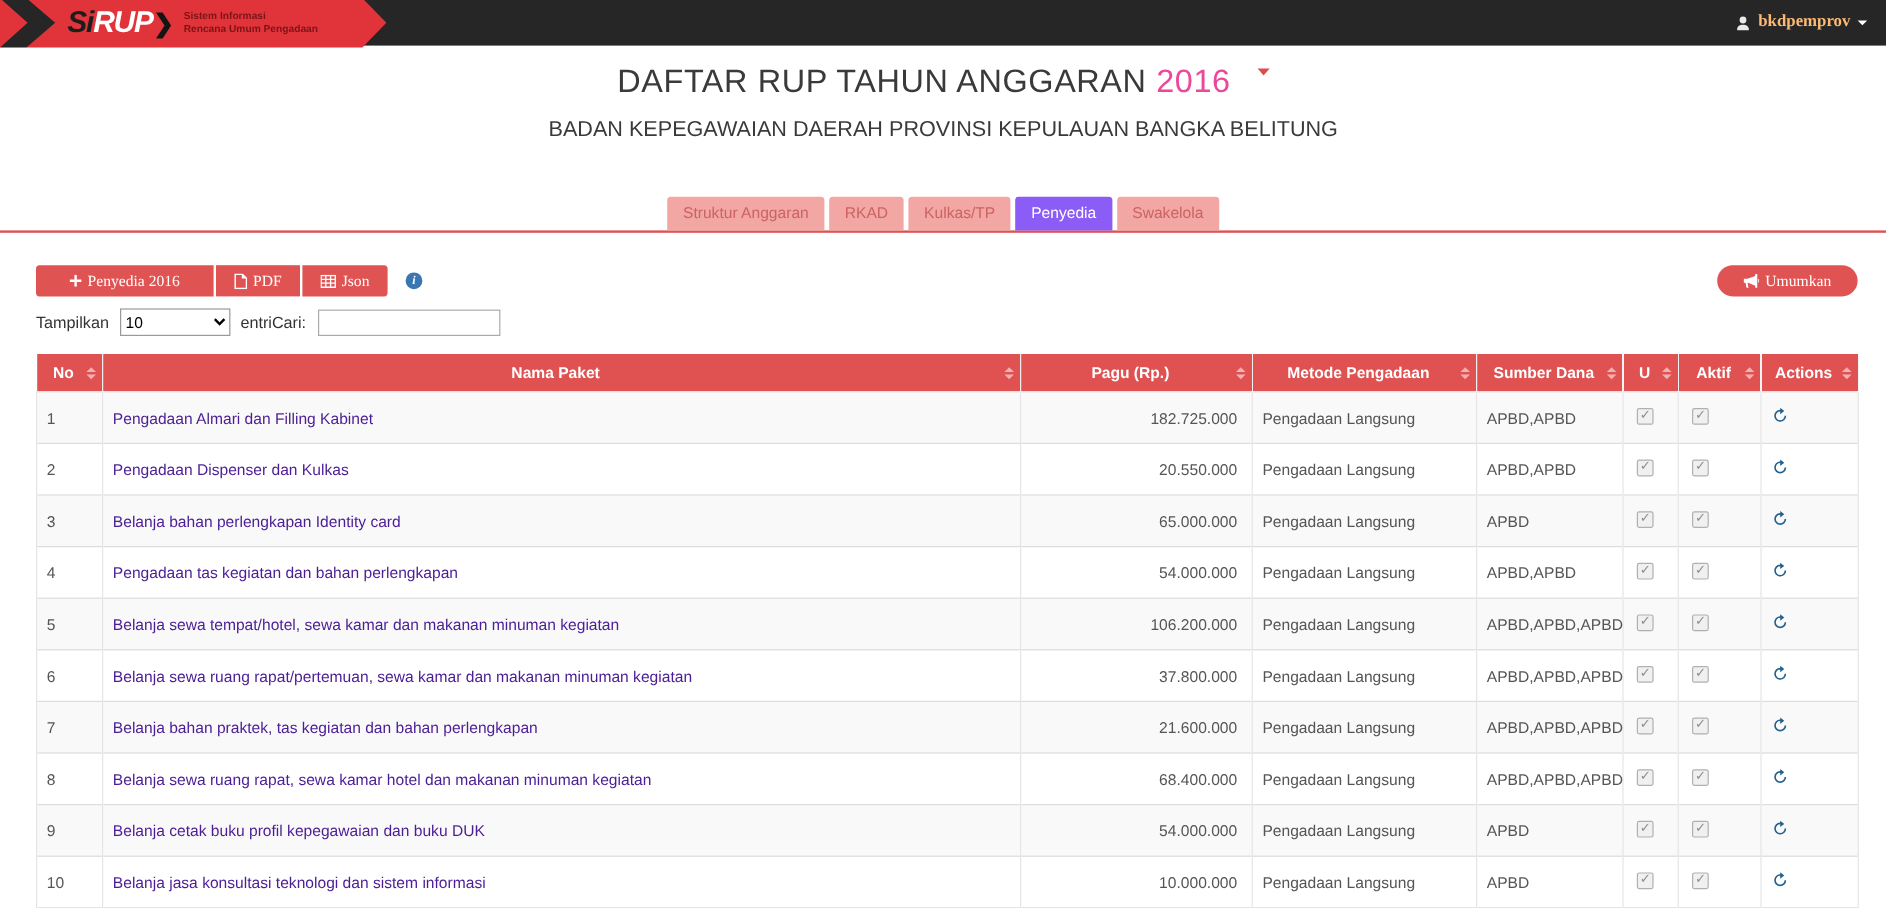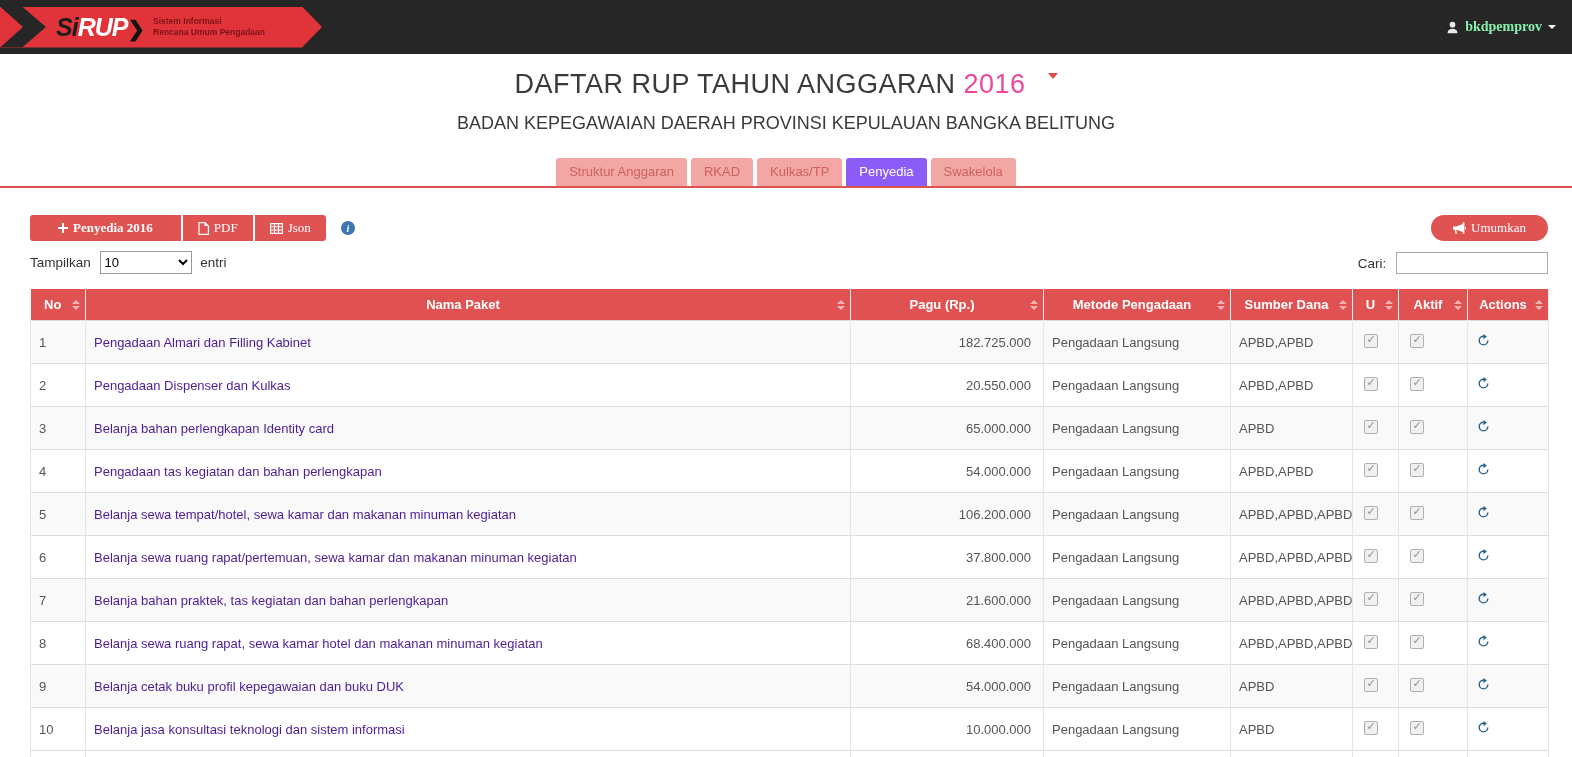--- a/index.html
+++ b/index.html
@@ -1,67 +1,67 @@
 <!DOCTYPE html>
 <html><head>
 <meta charset="utf-8">
 <style>
   * { margin:0; padding:0; box-sizing:border-box; }
   html,body { width:1572px; height:757px; overflow:hidden; background:#fff;
               font-family:"Liberation Sans", sans-serif; }
 
   
-  .navbar { height:54px; background:#262626; display:flex; align-items:center; }
+  .navbar { height:38px; background:#262626; display:flex; align-items:center; }
   .brand { position:relative; width:322px; height:41px; background:#e1343a; flex-shrink:0;
            clip-path:polygon(0 0, 302px 0, 322px 50%, 302px 100%, 0 100%);
            display:flex; align-items:center; }
   .brand-chev { position:absolute; left:0; top:0; width:46px; height:41px; background:#262626;
                 clip-path:polygon(0 0, 48% 0, 100% 50%, 48% 100%, 0 100%, 50% 50%); }
   .brand-text { margin-left:56px; font-style:italic; font-weight:900; font-size:25px; letter-spacing:-1px; white-space:nowrap; }
   .brand-si  { color:#1d1d1d; }
   .brand-rup { color:#ffffff; }
   .brand-arrow { color:#141414; font-style:normal; font-size:21px; }
   .tagline { margin-left:9px; font-size:8.5px; line-height:1.3; color:#7c1416; font-weight:bold; }
   .menu { display:flex; gap:37px; margin-left:34px; font-size:15px; }
   .menu a { color:#fff; text-decoration:none; }
   .menu a.active { color:#d9302c; }
-  .user { margin-left:auto; margin-right:16px; color:#86efac; display:flex; align-items:center; gap:6px;
+  .user { margin-left:auto; margin-right:16px; color:#fdba74; display:flex; align-items:center; gap:6px;
           font-family:"Liberation Serif", serif; font-weight:bold; font-size:14px; cursor:pointer; }
   .caret-down { width:0; height:0; border-left:4px solid transparent; border-right:4px solid transparent;
                 border-top:4px solid #fff; display:inline-block; }
 
   
   .page-title { text-align:center; margin-top:15px; font-size:27px; color:#3a3a3a; letter-spacing:.5px; }
   .page-title .year { color:#ec4899; }
   .year-caret { display:inline-block; width:0; height:0; margin-left:14px; margin-bottom:14px;
                 border-left:5px solid transparent; border-right:5px solid transparent;
                 border-top:6px solid #e04b4b; cursor:pointer; }
   .page-sub { text-align:center; margin-top:13px; font-size:18px; color:#3a3a3a; }
 
   
-  .tabs { display:flex; justify-content:center; gap:4px; margin-top:24px; border-bottom:2px solid #e05252; }
+  .tabs { display:flex; justify-content:center; gap:4px; margin-top:46px; border-bottom:2px solid #e05252; }
   .tab { background:#f2a7a5; color:#cb6361; font-size:13px; padding:6px 13px 7px;
          border-radius:3px 3px 0 0; cursor:pointer; white-space:nowrap; }
   .tab.active { background:#8b5cf6; color:#fff; }
 
   
   .toolbar { display:flex; align-items:flex-start; margin:27px 24px 0 30px; }
   .btn { background:#df5453; color:#fff; border:none; cursor:pointer; height:26px;
          font-family:"Liberation Serif", serif; font-size:13px;
          display:inline-flex; align-items:center; gap:5px; padding:0 15px; }
   .btn-group { display:flex; gap:2px; }
-  .btn-group .btn:first-child { border-radius:3px 0 0 3px; padding:0 28px;font-weight:bold; }
+  .btn-group .btn:first-child { border-radius:3px 0 0 3px; padding:0 28px; }
   .btn-group .btn:last-child  { border-radius:0 3px 3px 0; }
   .info-icon { width:14px; height:14px; border-radius:50%; background:#3a76b0; color:#fff;
                font-family:"Liberation Serif", serif; font-size:10px; font-weight:bold; font-style:italic;
                display:inline-flex; align-items:center; justify-content:center; margin:6px 0 0 15px; cursor:pointer; }
   .announce { margin-left:auto; border-radius:13px; padding:0 22px; }
 
   
-  .controls { display:flex; justify-content:space-between; align-items:center;
+  .controls { display:flex; align-items:center;
               margin:10px 24px 0 30px; font-size:13.5px; color:#333; }
   .controls select { width:92px; height:23px; border:1px solid #999; font-size:13px; margin:0 5px; background:#fff; }
   .search input { width:152px; height:22px; border:1px solid #aaa; margin-left:6px; padding:0 4px; font-size:13px; }
 
   
   table { border-collapse:collapse; table-layout:fixed; width:1518px; margin:15px 24px 0 30px; font-size:13px; }
   thead th { background:#e05252; color:#fff; text-align:center; font-weight:bold; font-size:13px;
              padding:8px 18px 8px 8px; position:relative; border-right:1px solid rgba(0,0,0,.06); cursor:pointer; }
   .sort { position:absolute; right:5px; top:50%; transform:translateY(-50%);
           display:flex; flex-direction:column; gap:2px; opacity:.55; }

